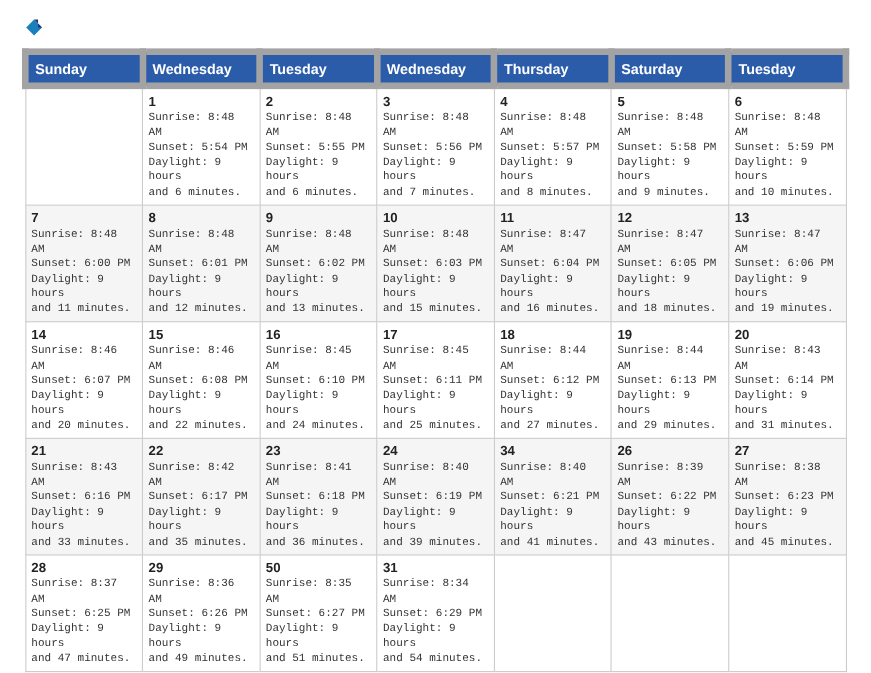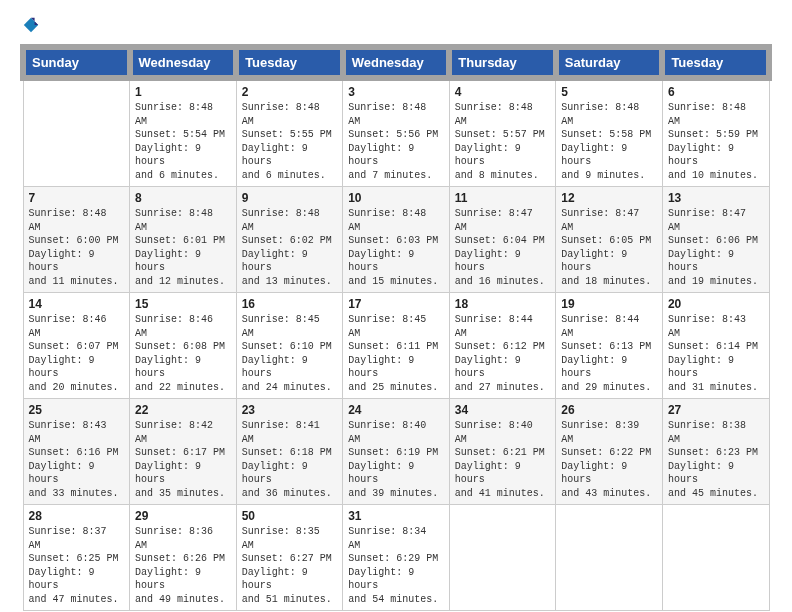--- a/index.html
+++ b/index.html
@@ -216,21 +216,21 @@
             <span class="day-number">19</span>
             <div class="day-info">Sunrise: 8:44 AM<br>Sunset: 6:13 PM<br>Daylight: 9 hours<br>and 29 minutes.</div>
           </td>
           <td>
             <span class="day-number">20</span>
             <div class="day-info">Sunrise: 8:43 AM<br>Sunset: 6:14 PM<br>Daylight: 9 hours<br>and 31 minutes.</div>
           </td>
         </tr>
         <tr>
           <td>
-            <span class="day-number">25</span>
+            <span class="day-number">21</span>
             <div class="day-info">Sunrise: 8:43 AM<br>Sunset: 6:16 PM<br>Daylight: 9 hours<br>and 33 minutes.</div>
           </td>
           <td>
             <span class="day-number">22</span>
             <div class="day-info">Sunrise: 8:42 AM<br>Sunset: 6:17 PM<br>Daylight: 9 hours<br>and 35 minutes.</div>
           </td>
           <td>
             <span class="day-number">23</span>
             <div class="day-info">Sunrise: 8:41 AM<br>Sunset: 6:18 PM<br>Daylight: 9 hours<br>and 36 minutes.</div>
           </td>

